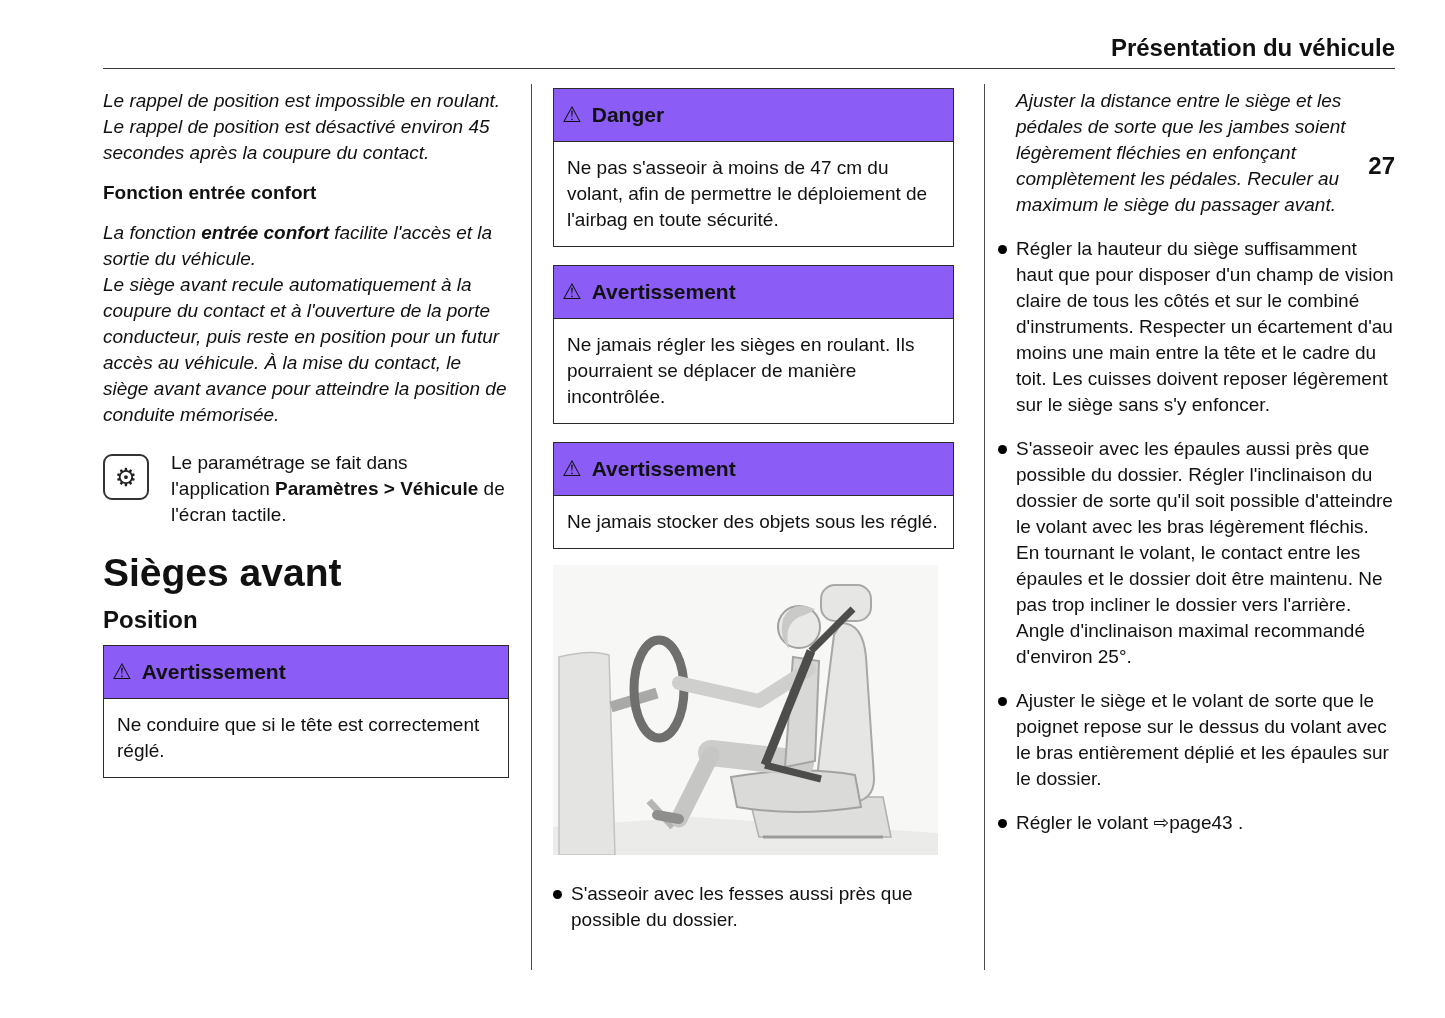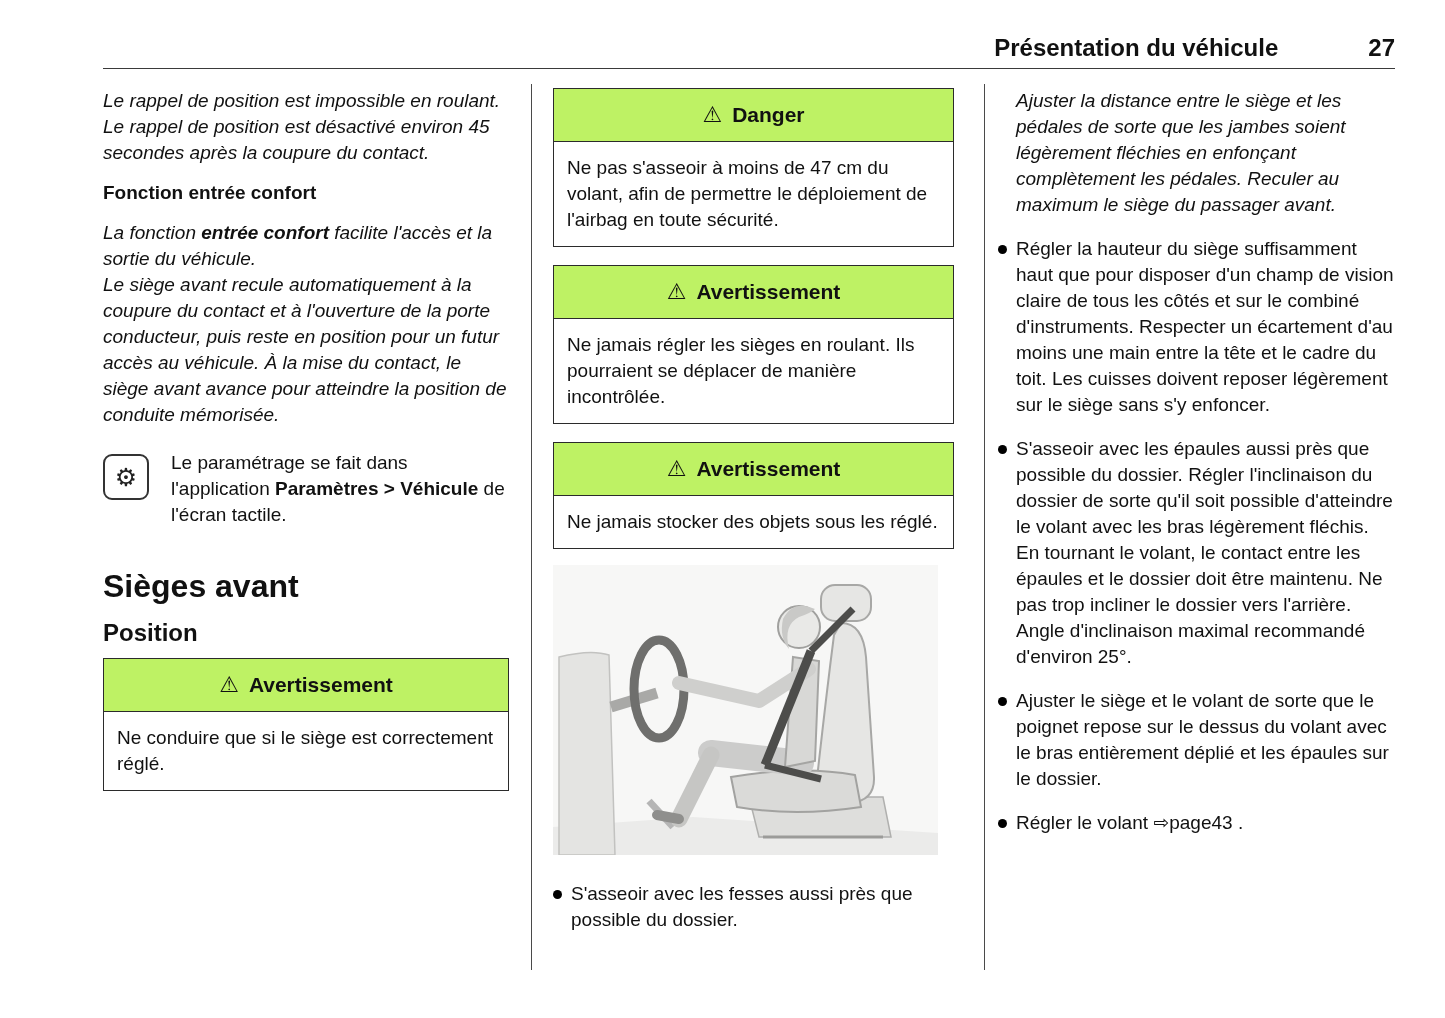--- a/index.html
+++ b/index.html
@@ -10,49 +10,49 @@
     background: #ffffff;
     font-family: "Liberation Sans", "DejaVu Sans", sans-serif;
     color: #111;
   }
   .page { position: relative; width: 1445px; height: 1018px; overflow: hidden; background:#fff; }
 
   
   .header-row {
     position: absolute; top: 34px; left: 103px; right: 50px;
     display: flex; justify-content: flex-end; align-items: flex-end; gap: 90px;
-    font-weight: bold; font-size: 24px;
+    font-weight: bold; font-size: 24px; flex-direction: column;
   }
   .header-rule {
     position: absolute; top: 68px; left: 103px; right: 50px;
     border-top: 1.5px solid #3a3a3a;
   }
 
   
   .col { position: absolute; top: 88px; font-size: 19px; line-height: 26px; }
   .col1 { left: 103px;  width: 406px; }
   .col2 { left: 553px;  width: 401px; }
   .col3 { left: 998px;  width: 396px; }
   .vdiv { position: absolute; top: 84px; height: 886px; width: 1px; background: #4a4a4a; }
   .vdiv1 { left: 531px; }
   .vdiv2 { left: 984px; }
 
   p { margin: 0; font-style: italic; }
   .b { font-weight: bold; }
   .subhead { font-weight: bold; margin-top: 14px; }
   .para { margin-top: 14px; }
-  .big-heading { font-size: 32px; font-weight: bold; margin-top: 40px; line-height: 36px; }
+  .big-heading { font-size: 39px; font-weight: bold; margin-top: 27px; line-height: 36px; }
   .mid-heading { font-size: 24px; font-weight: bold; margin-top: 16px; }
 
   
   .warnbox { border: 1px solid #2b2b2b; margin-top: 18px; background: #fff; }
   .warnbox.first { margin-top: 0; }
   .warnbox-header {
-    background: #bef264; border-bottom: 1px solid #2b2b2b;
-    text-align: center; font-weight: bold; font-size: 21px;
+    background: #8b5cf6; border-bottom: 1px solid #2b2b2b;
+    text-align: left; font-weight: bold; font-size: 21px;
     padding: 13px 8px;
   }
   .warn-icon { font-weight: normal; font-size: 22px; margin-right: 10px; }
   .warnbox-body { padding: 13px 13px; }
   .col1 .warnbox { margin-top: 12px; }
 
   
   .note { display: flex; margin-top: 22px; }
   .note-icon-box {
     flex: 0 0 46px; height: 46px; margin-top: 4px;
@@ -105,21 +105,21 @@
     </div>
 
     <div class="big-heading">Sièges avant</div>
 
     <div class="mid-heading">Position</div>
 
     <div class="warnbox">
       <div class="warnbox-header">
         <span class="warn-icon">⚠</span><span>Avertissement</span>
       </div>
-      <div class="warnbox-body">Ne conduire que si le siège est correctement réglé.</div>
+      <div class="warnbox-body">Ne conduire que si le tête est correctement réglé.</div>
     </div>
 
   </div>
 
   <div class="col col2">
 
     <div class="warnbox first">
       <div class="warnbox-header">
         <span class="warn-icon">⚠</span><span>Danger</span>
       </div>

